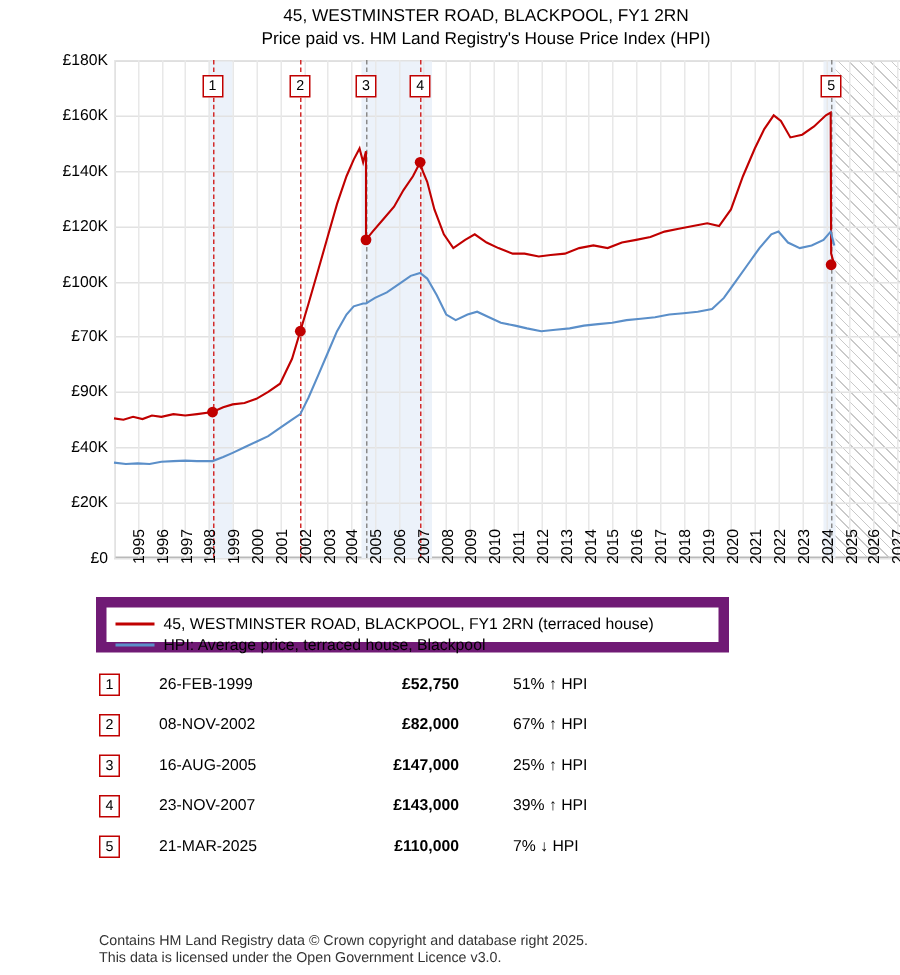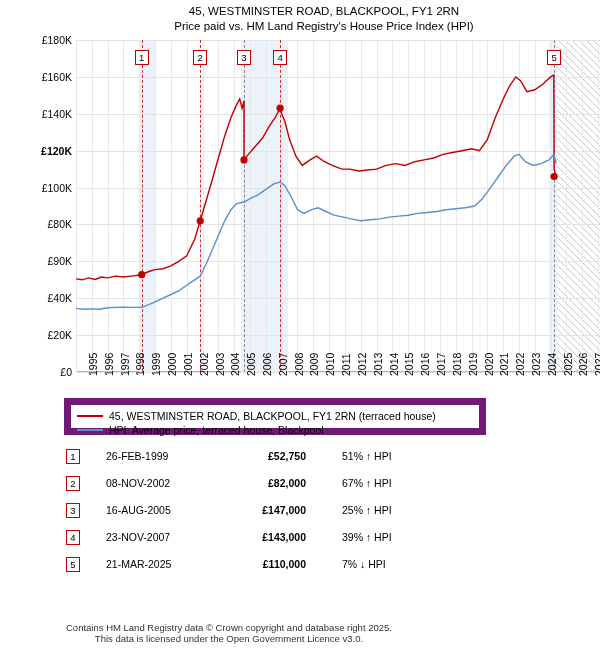--- a/index.html
+++ b/index.html
@@ -127,21 +127,20 @@
   .tdate { position: absolute; left: 42px; top: 4px; }
   .tprice { position: absolute; left: 180px; width: 62px; text-align: right; top: 4px; font-weight: bold; }
   .tpct { position: absolute; left: 278px; top: 4px; }
   
   #footer {
     position: absolute;
     left: 42px; top: 622px;
     font-size: 9.5px;
     line-height: 11px;
     color: #333;
-    text-align: center;
   }
 </style>
 </head>
 <body>
 
 <div id="page">
 
   <div class="title-block">
     <div class="title-line">45, WESTMINSTER ROAD, BLACKPOOL, FY1 2RN</div>
     <div class="title-line">Price paid vs. HM Land Registry's House Price Index (HPI)</div>
@@ -224,23 +223,23 @@
         <div class="evbox" style="left: 197.09px; top: 10px;">4</div>
         <div class="evbox" style="left: 471.107px; top: 10px;">5</div>
       </div>
   </div>
 
   <div id="ylabels">
       <div class="ylab" style="left: 0px; top: 372px;">£0</div>
       <div class="ylab" style="left: 0px; top: 335.111px;">£20K</div>
       <div class="ylab" style="left: 0px; top: 298.222px;">£40K</div>
       <div class="ylab" style="left: 0px; top: 261.333px;">£90K</div>
-      <div class="ylab" style="left: 0px; top: 224.444px;">£80K</div>
+      <div class="ylab" style="left: 0px; top: 224.444px;">£70K</div>
       <div class="ylab" style="left: 0px; top: 187.556px;">£100K</div>
-      <div class="ylab" style="left: 0px; top: 150.667px; font-weight: bold;">£120K</div>
+      <div class="ylab" style="left: 0px; top: 150.667px;">£120K</div>
       <div class="ylab" style="left: 0px; top: 113.778px; text-align: right;">£140K</div>
       <div class="ylab" style="left: 0px; top: 76.8889px;">£160K</div>
       <div class="ylab" style="left: 0px; top: 40px;">£180K</div>
     </div>
   <div id="xlabels">
       <div class="xlab" style="left: 63px; top: 376px;">1995</div>
       <div class="xlab" style="left: 78.8209px; top: 376px;">1996</div>
       <div class="xlab" style="left: 94.6418px; top: 376px;">1997</div>
       <div class="xlab" style="left: 110.463px; top: 376px;">1998</div>
       <div class="xlab" style="left: 126.284px; top: 376px;">1999</div>

